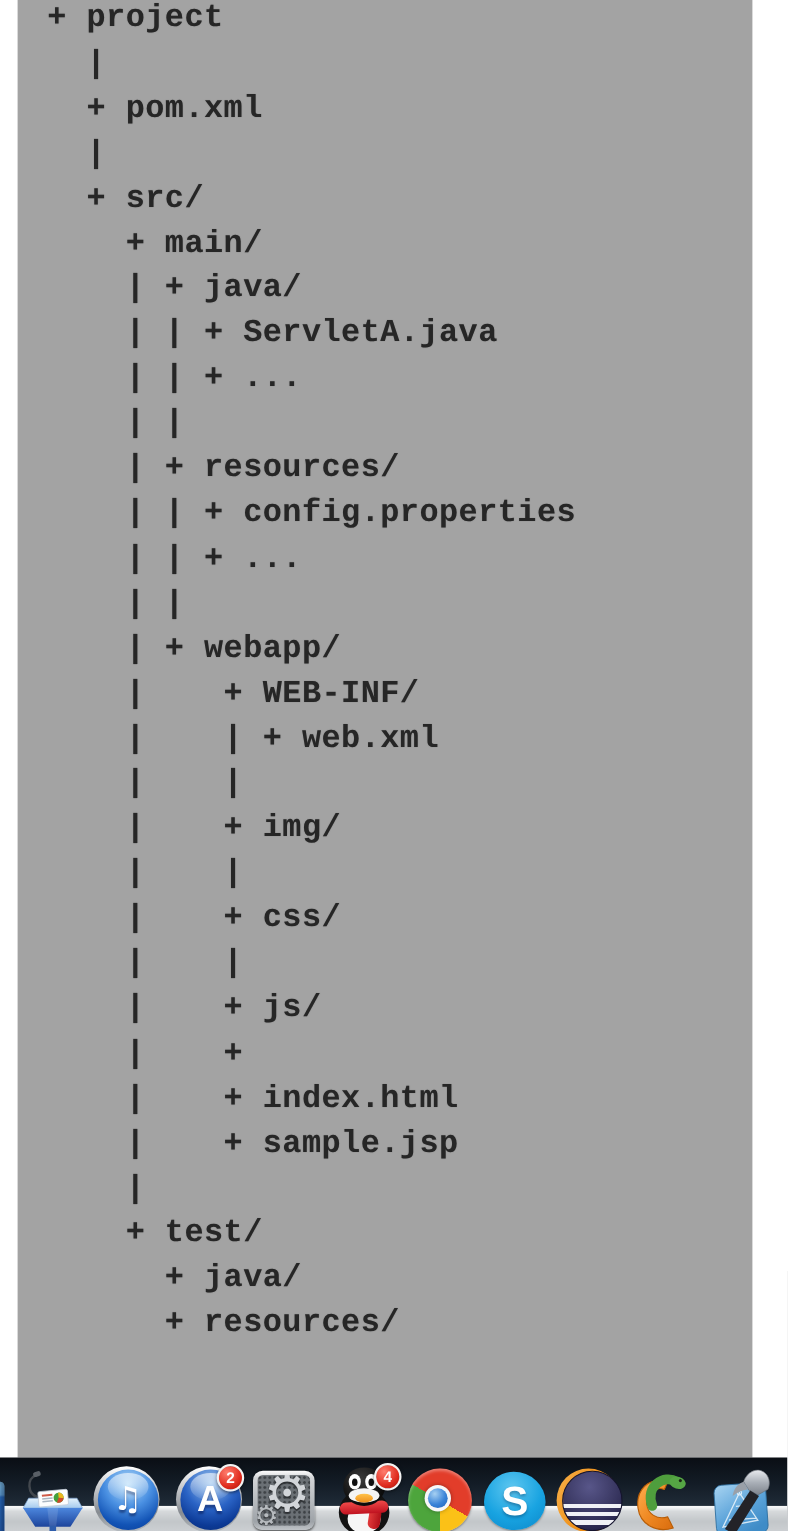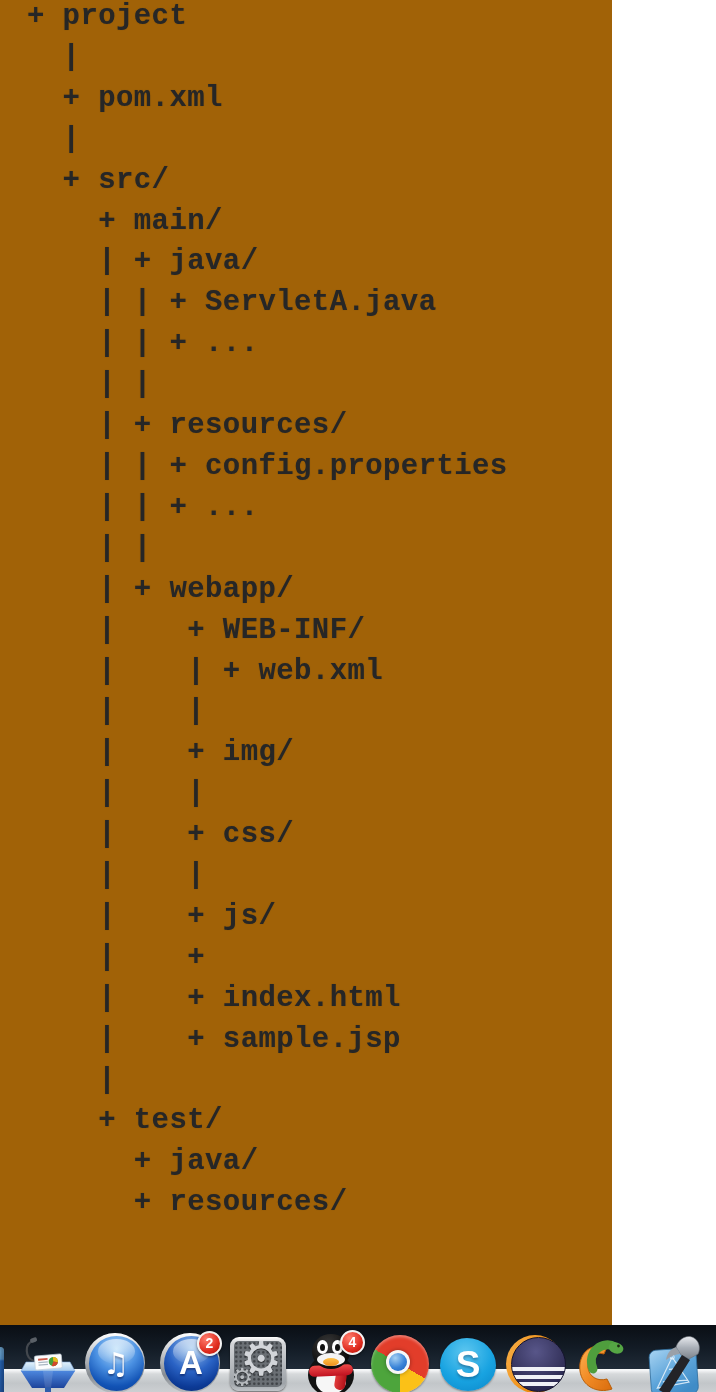--- a/index.html
+++ b/index.html
@@ -1,20 +1,20 @@
 <!DOCTYPE html>
 <html><head>
 <meta charset="utf-8">
 <style>
   html,body{margin:0;padding:0;background:#ffffff;}
   #screen{position:relative;width:716px;height:1392px;overflow:hidden;background:#ffffff;
           font-family:"Liberation Sans",sans-serif;}
 
   
-  .page{position:absolute;left:0;top:0;width:612px;height:1325px;background:#a16207;}
+  .page{position:absolute;left:16px;top:0;width:668px;height:1325px;background:#a3a3a3;}
   .tree{position:absolute;left:27px;top:-3px;margin:0;white-space:pre;
         font-family:"Liberation Mono","DejaVu Sans Mono",monospace;
         font-weight:bold;font-size:29px;line-height:40.9px;letter-spacing:.4px;
         color:#262626;text-shadow:0 0 1px rgba(50,50,50,.35);}
 
   
   .dock{position:absolute;left:0;top:1325px;width:716px;height:67px;
         background:linear-gradient(180deg,#0a0e14 0%,#131c26 35%,#24303d 75%,#31404f 100%);}
   .dock-shelf{position:absolute;left:0;top:44px;width:716px;height:23px;
         background:linear-gradient(180deg,#f7f8f9 0%,#d6d9db 18%,#c2c6c9 60%,#cccfd2 100%);

